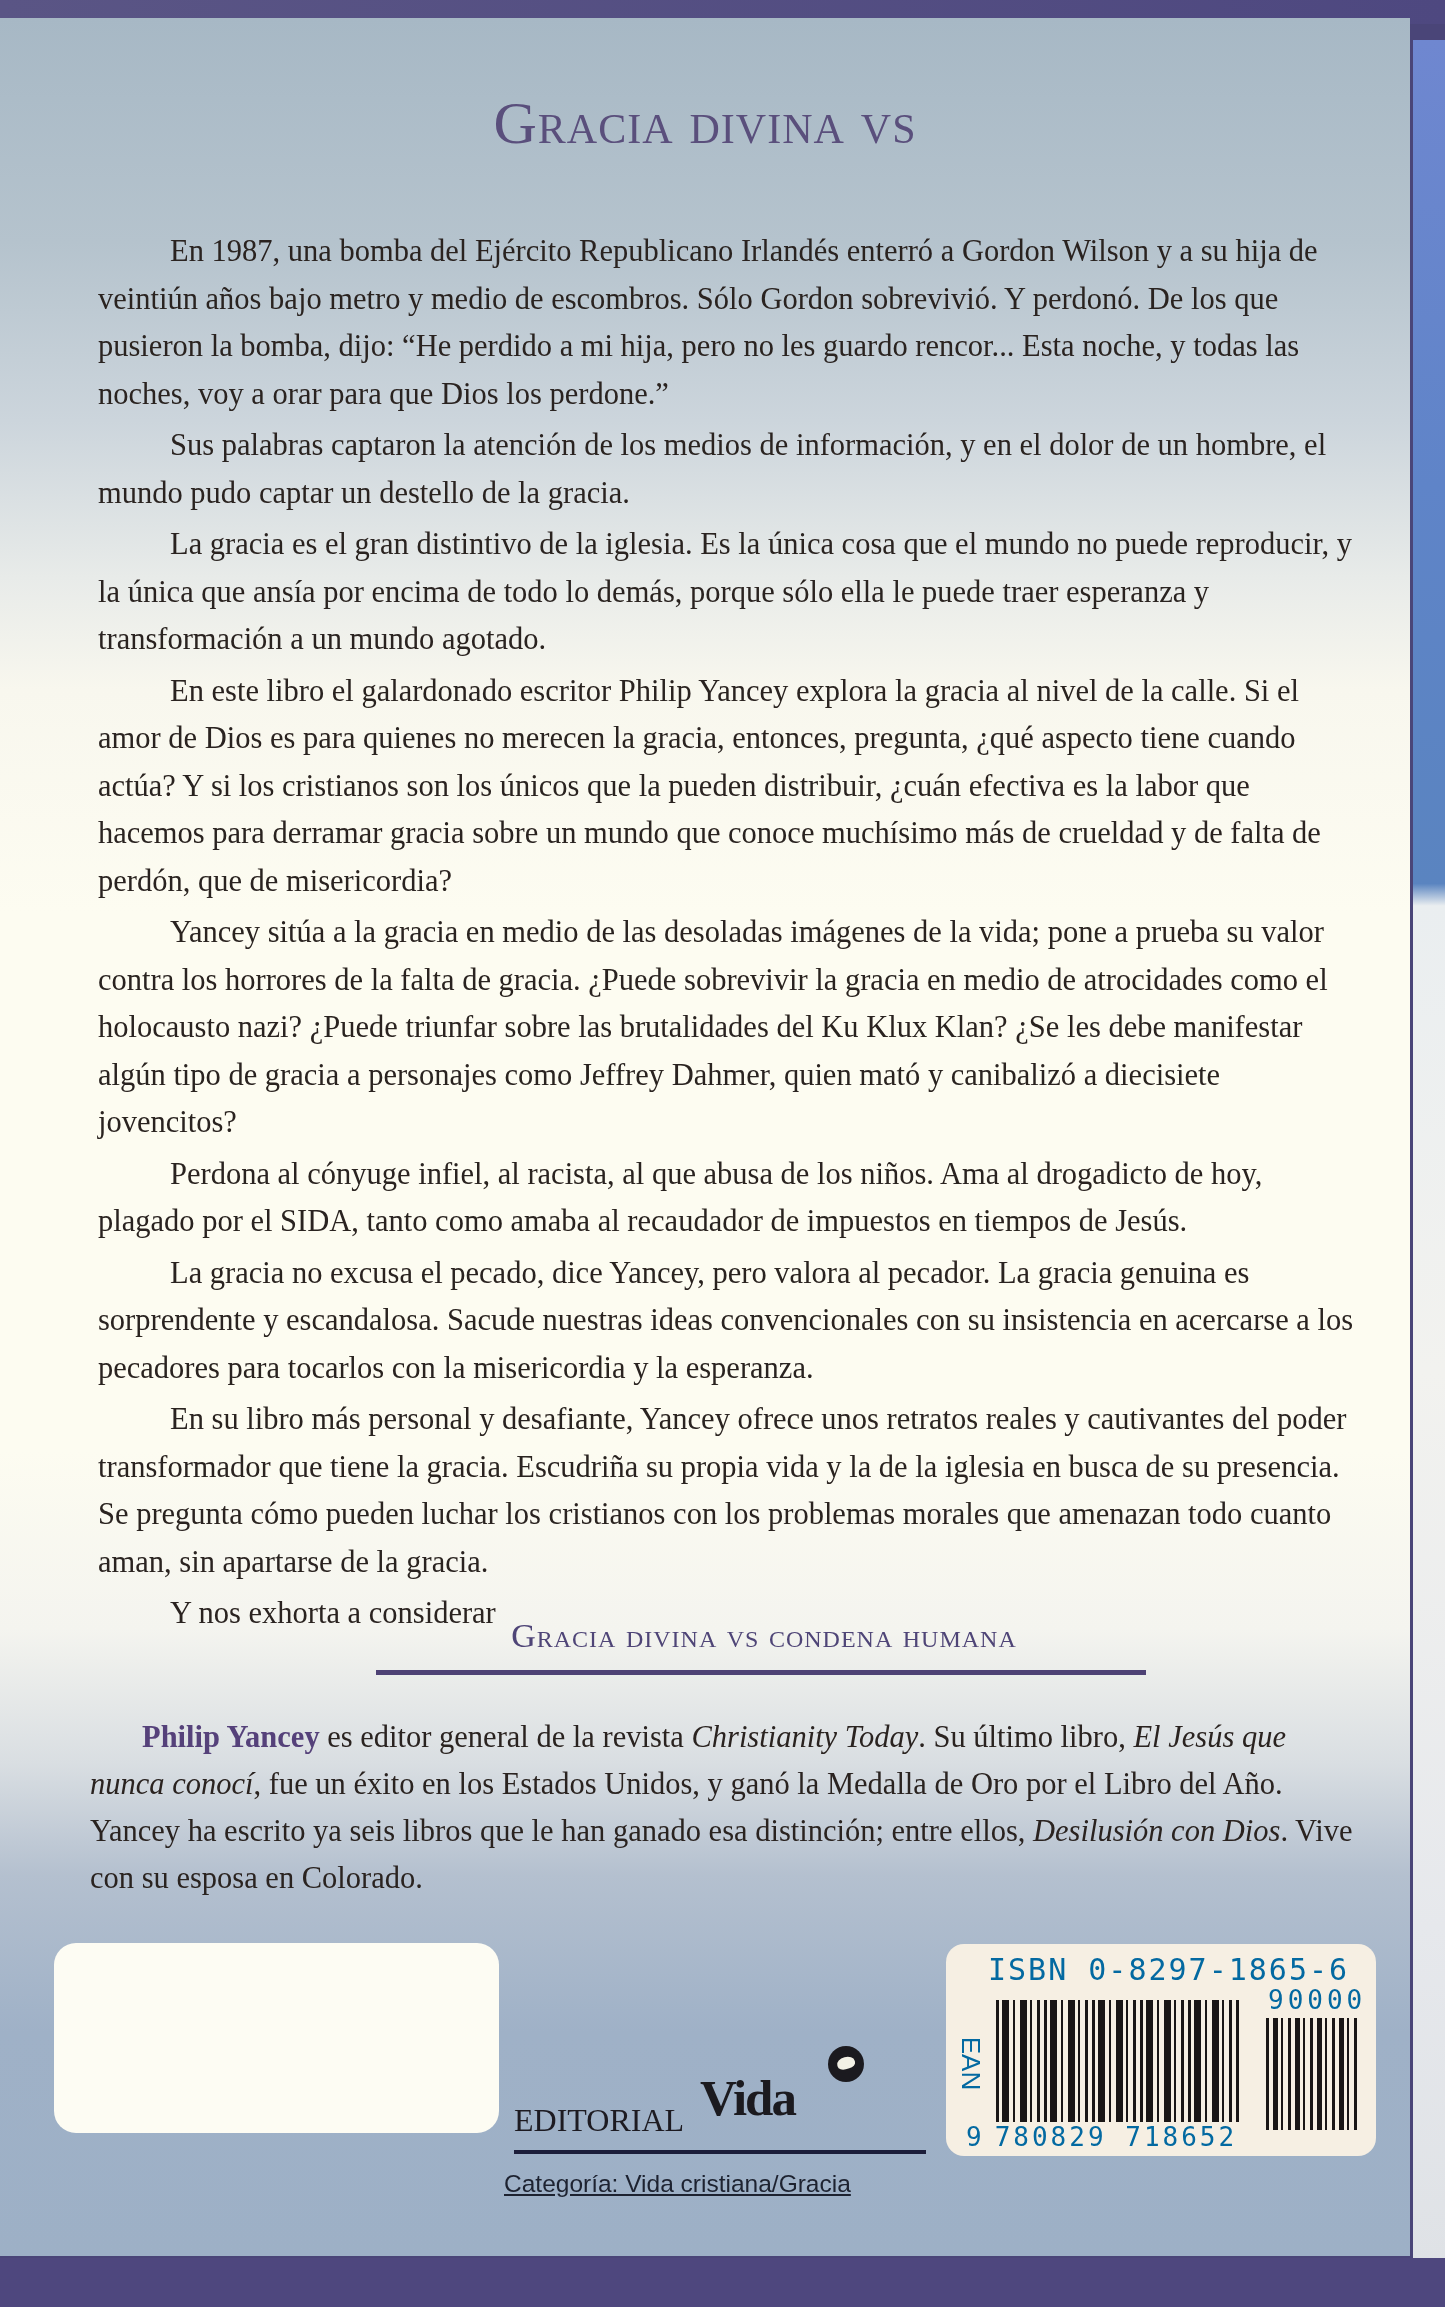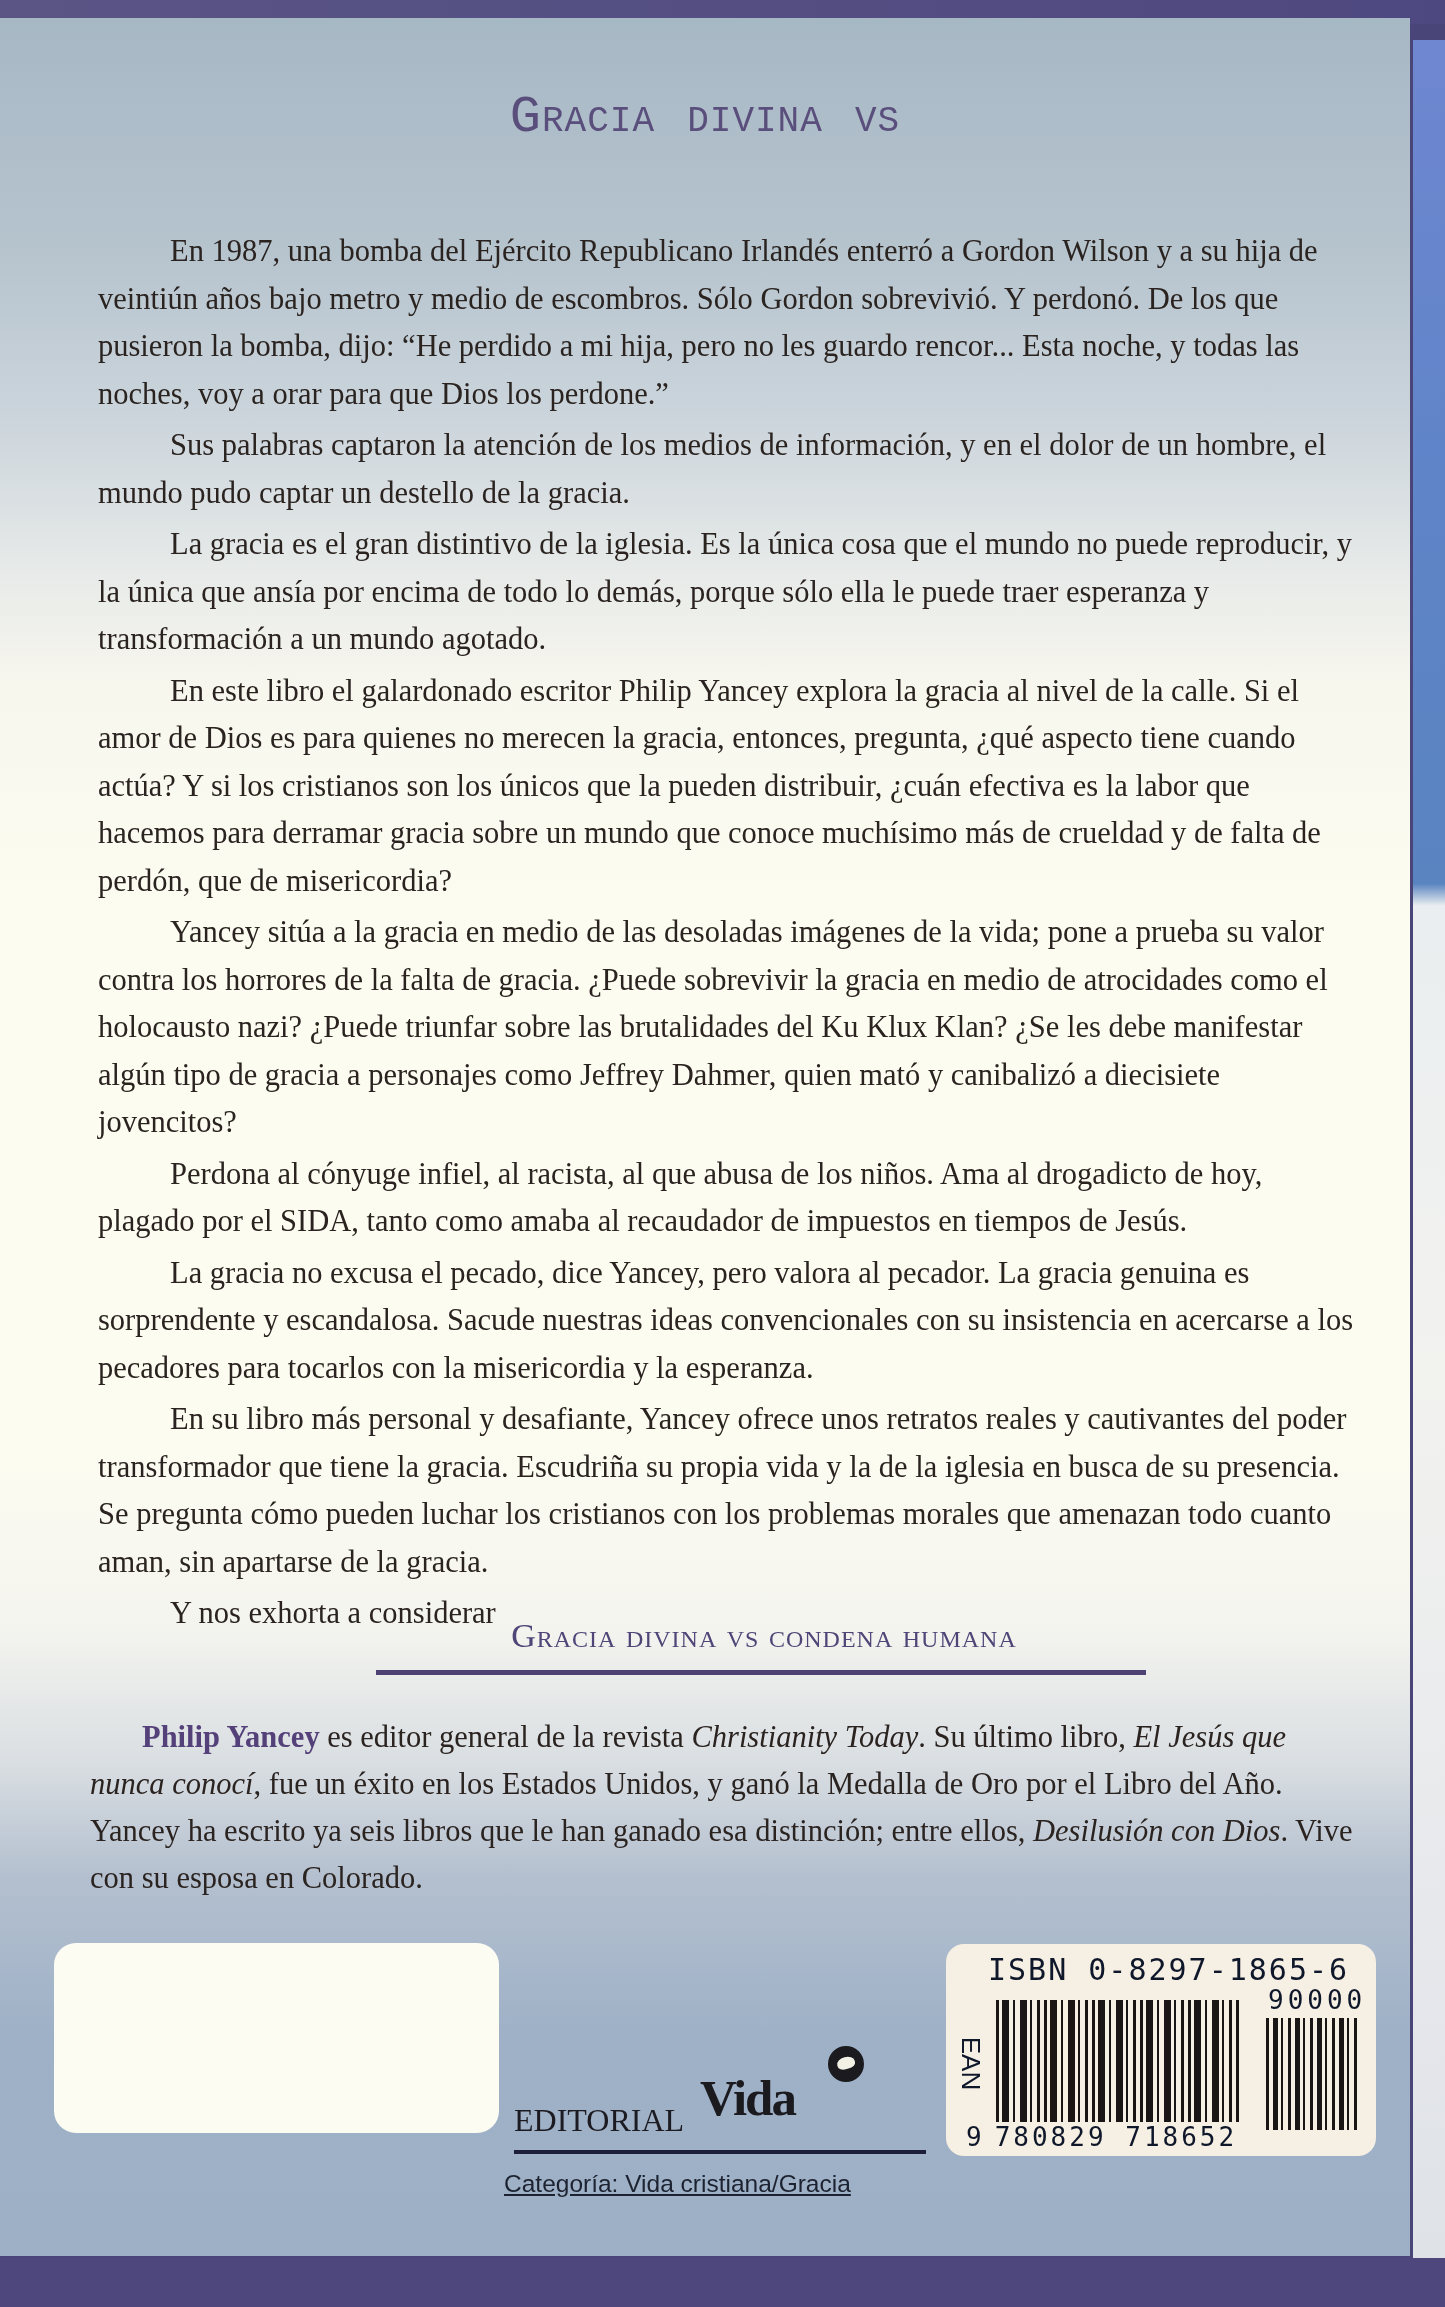--- a/index.html
+++ b/index.html
@@ -23,22 +23,22 @@
     position: absolute; left: 1413px; top: 40px; width: 32px; height: 2220px;
     background: linear-gradient(180deg, #6f87d0 0%, #5f84c8 20%, #5a84c0 38%, #eaeef0 39%, #f2f2ef 60%, #e6e8ec 85%, #dfe2e6 100%);
   }
   .bottom-band {
     position: absolute; left: 0; top: 2258px; width: 1445px; height: 49px;
     background: #4e477e;
   }
   .title {
     position: absolute; left: 0; top: 40px; width: 1410px;
     text-align: center; color: #5a4f7c;
-    font-size: 52px; line-height: 86px; letter-spacing: 1px;
-    font-variant: small-caps; font-weight: normal; font-family: Liberation Mono, monospace;
+    font-size: 60px; line-height: 86px; letter-spacing: 1px;
+    font-variant: small-caps; font-weight: normal;
   }
   .title .line { display: block; }
   .body {
     position: absolute; left: 98px; top: 228px; width: 1265px;
     color: #2a2320; font-size: 30.5px; line-height: 47.5px;
   }
   .body p { margin: 0 0 4px 0; text-indent: 72px; }
   .subtitle-block {
     position: absolute; left: 384px; top: 1614px; width: 760px; text-align: center;
   }
@@ -82,21 +82,21 @@
     position: absolute; left: 0; top: 104px; width: 412px; height: 4px; background: #1c1e3a;
   }
   .category {
     position: absolute; left: 504px; top: 2170px;
     font-family: "Liberation Sans", "DejaVu Sans", sans-serif;
     font-size: 24.5px; color: #1d2230; text-decoration: underline;
   }
   .barcode-label {
     position: absolute; left: 946px; top: 1944px; width: 430px; height: 212px;
     background: #f6efe3; border-radius: 18px;
-    font-family: "DejaVu Sans Mono", "Liberation Mono", monospace; color: #0f172a;
+    font-family: "DejaVu Sans Mono", "Liberation Mono", monospace; color: #0369a1;
   }
   .isbn {
     position: absolute; left: 42px; top: 8px; font-size: 30px; letter-spacing: 2px; line-height: 36px;
   }
   .addon-num {
     position: absolute; left: 322px; top: 42px; font-size: 26px; letter-spacing: 4px; line-height: 28px;
   }
   .ean {
     position: absolute; left: -2px; top: 104px; font-size: 26px; transform: rotate(90deg);
     font-family: "Liberation Sans", "DejaVu Sans", sans-serif;

